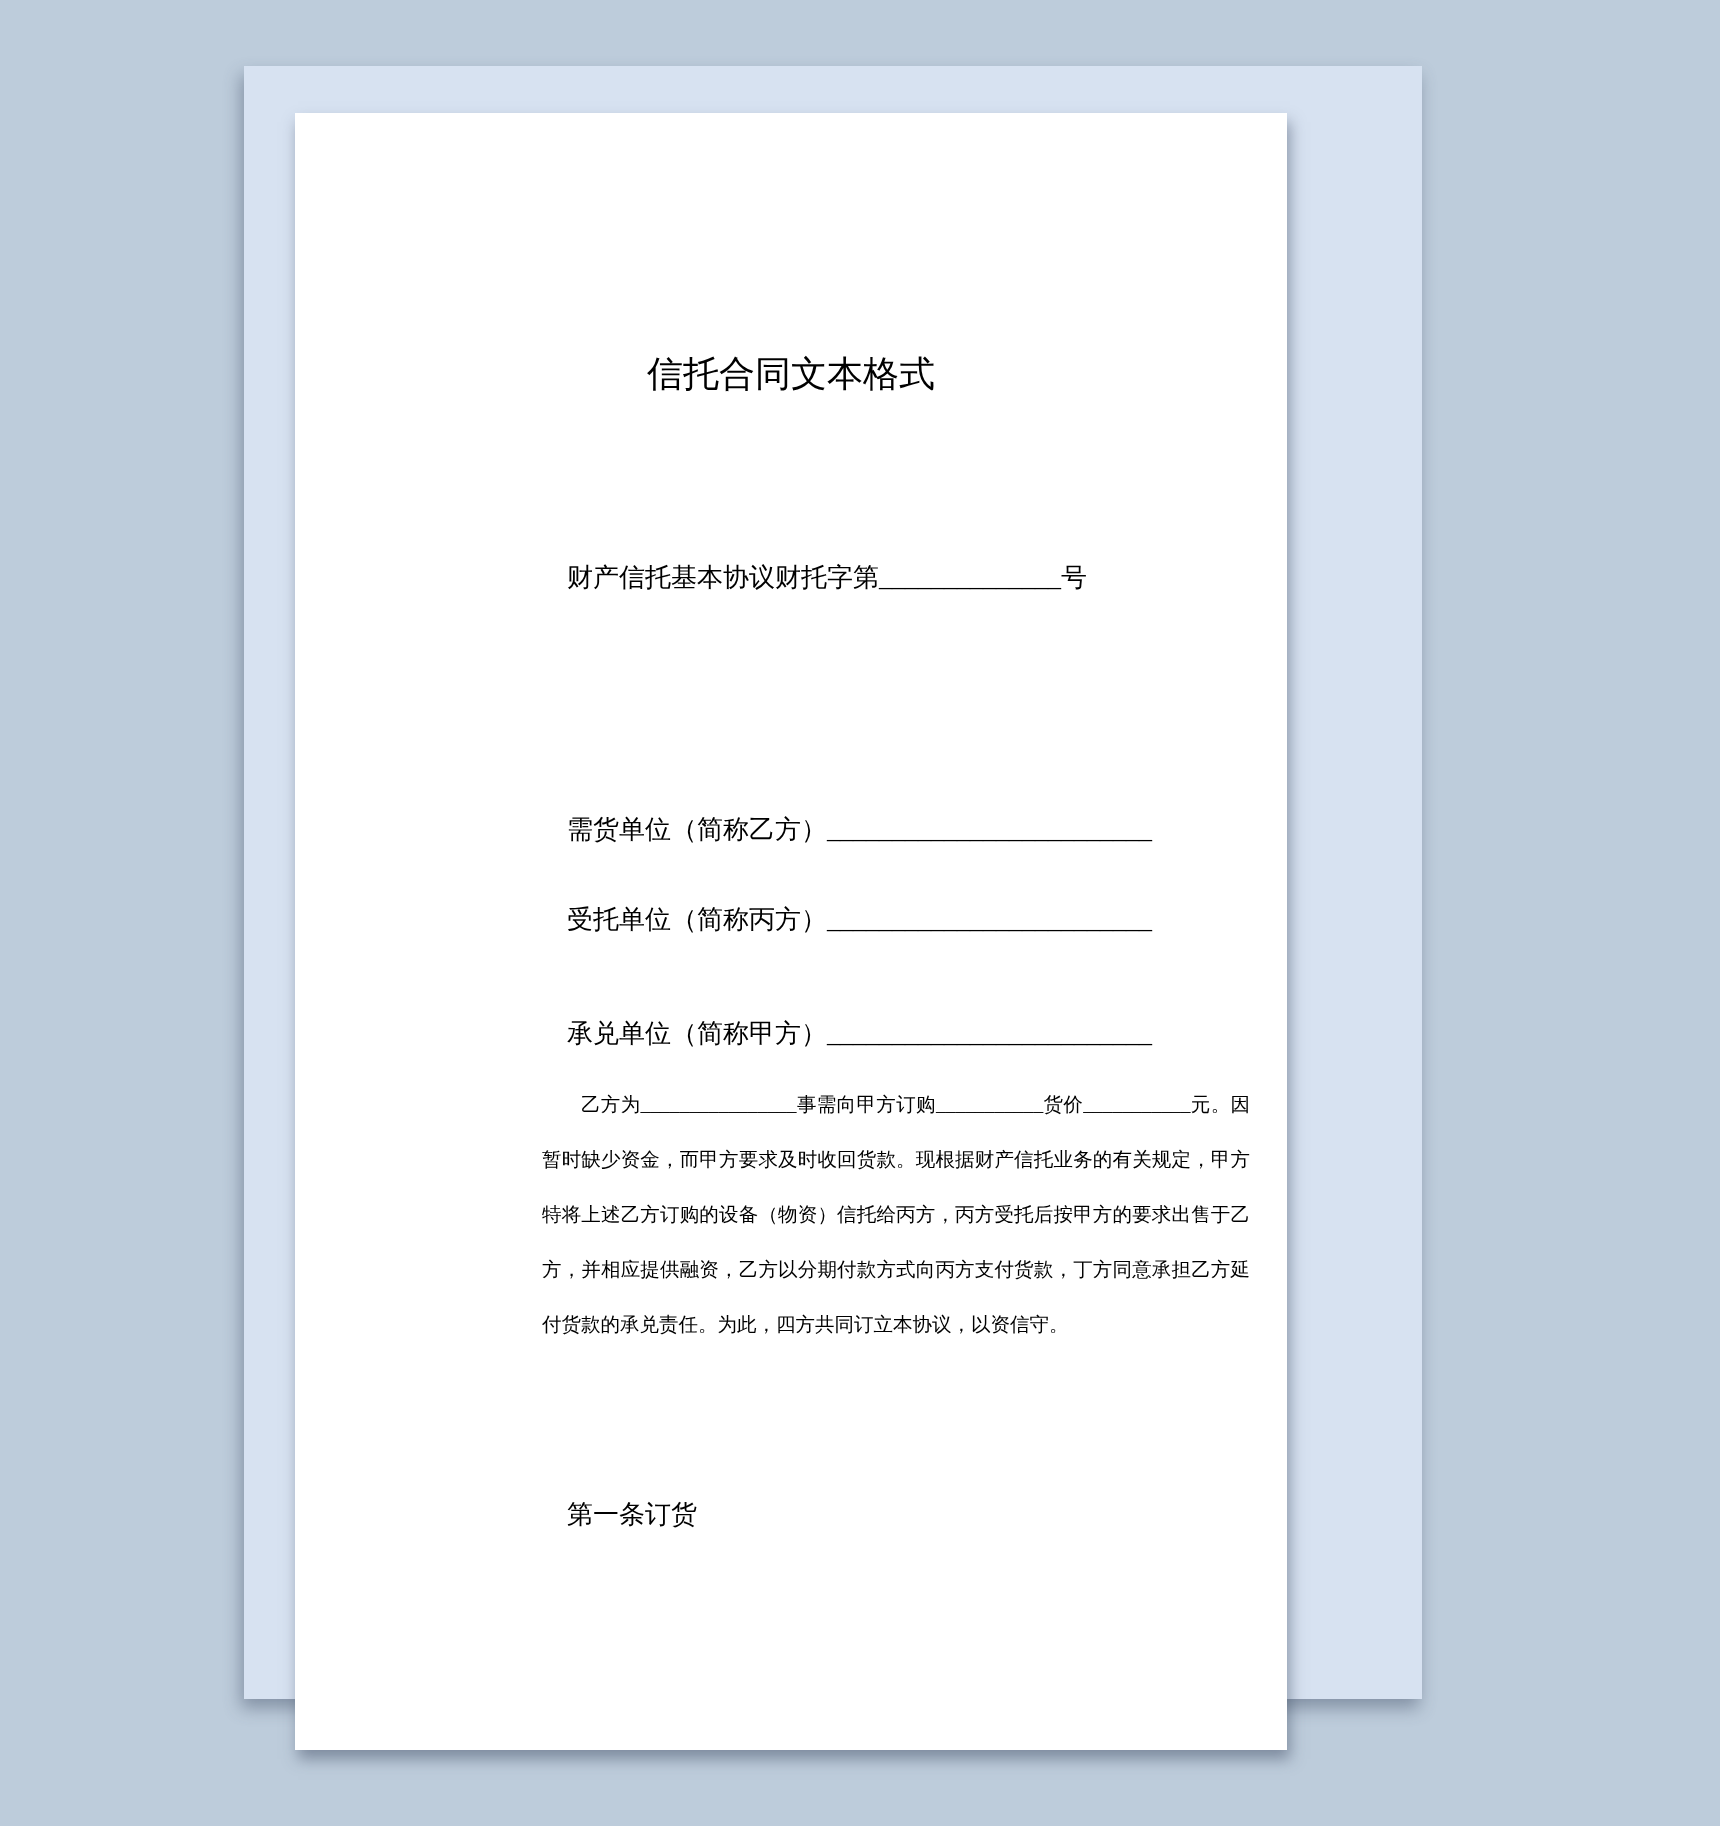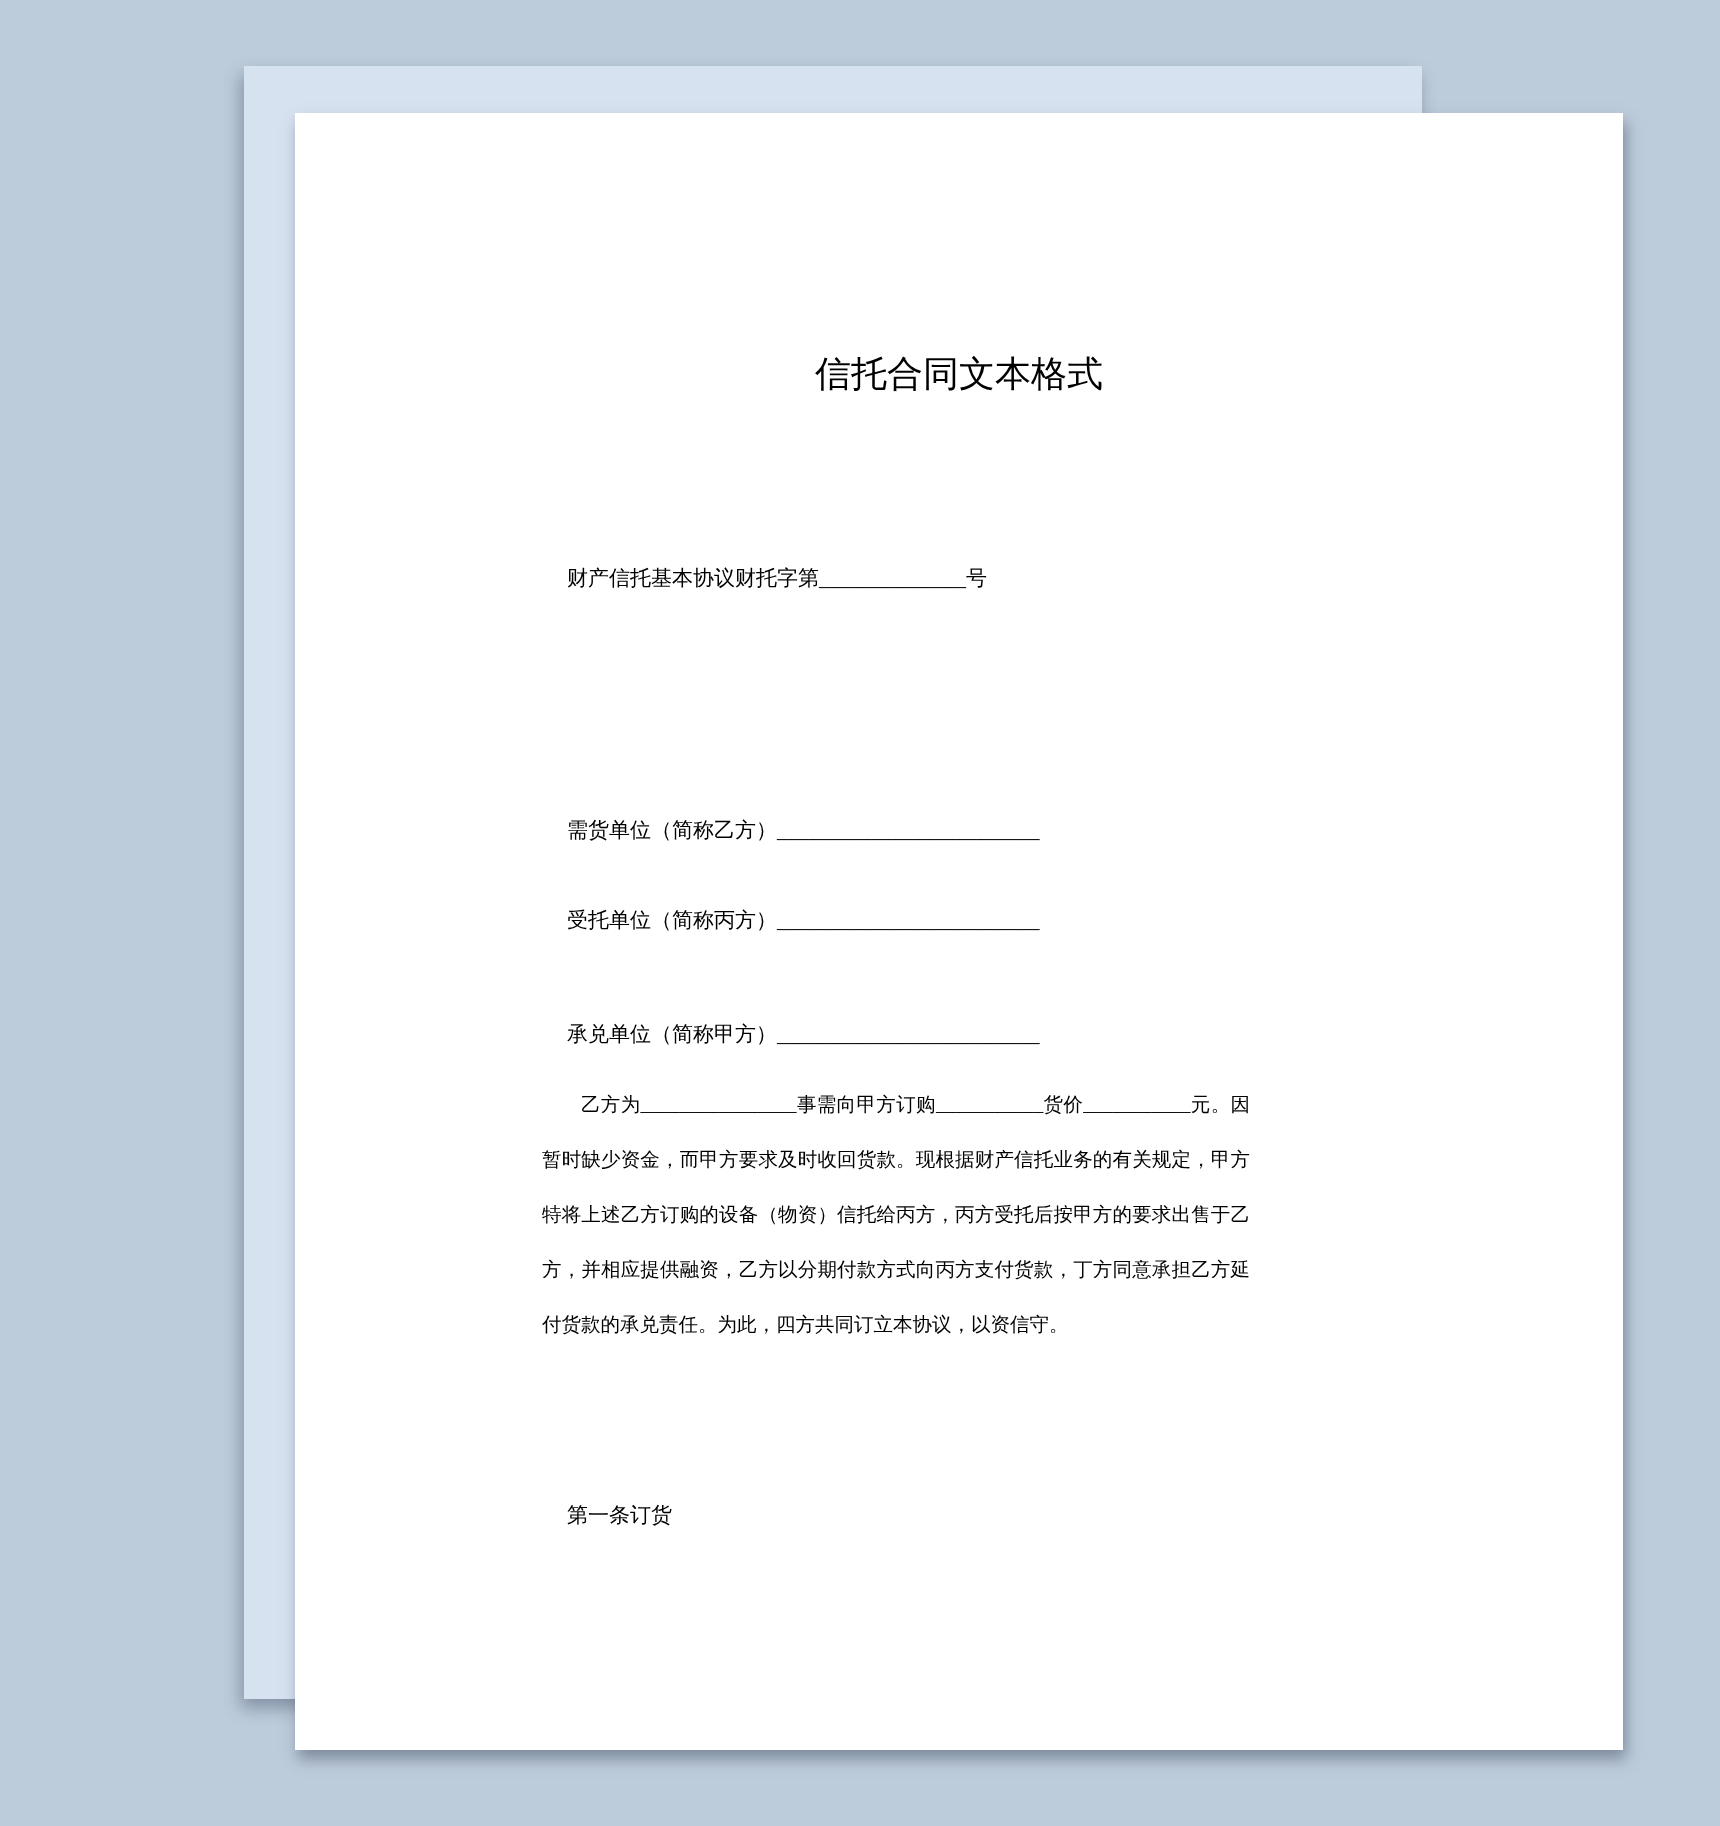--- a/index.html
+++ b/index.html
@@ -24,43 +24,42 @@
     left: 244px;
     top: 66px;
     width: 1178px;
     height: 1633px;
     background: #d7e2f1;
     box-shadow: -3px 9px 16px rgba(63, 76, 99, 0.45);
   }
   .front-page {
     left: 295px;
     top: 113px;
-    width: 1292px;
+    width: 992px;
     height: 1637px;
     background: #ffffff;
     box-shadow: 3px 9px 14px rgba(63, 76, 99, 0.5);
     color: #000000;
-    padding-left: 36px;
   }
   .doc-title {
     position: absolute;
     left: 0;
     right: 0;
     top: 240px;
     margin: 0;
     text-align: center;
     font-size: 36px;
     font-weight: 400;
     line-height: 1.2;
     letter-spacing: 0;
   }
   .doc-line {
     position: absolute;
     left: 272px;
-    font-size: 21px;
+    font-size: 26px;
     line-height: 26px;
     white-space: nowrap;
   }
   .ref-line    { top: 452px; }
   .party-line-a{ top: 566px; }
   .party-line-b{ top: 704px; }
   .party-line-c{ top: 794px; }
   .party-line-d{ top: 908px; }
   .doc-paragraph {
     position: absolute;

